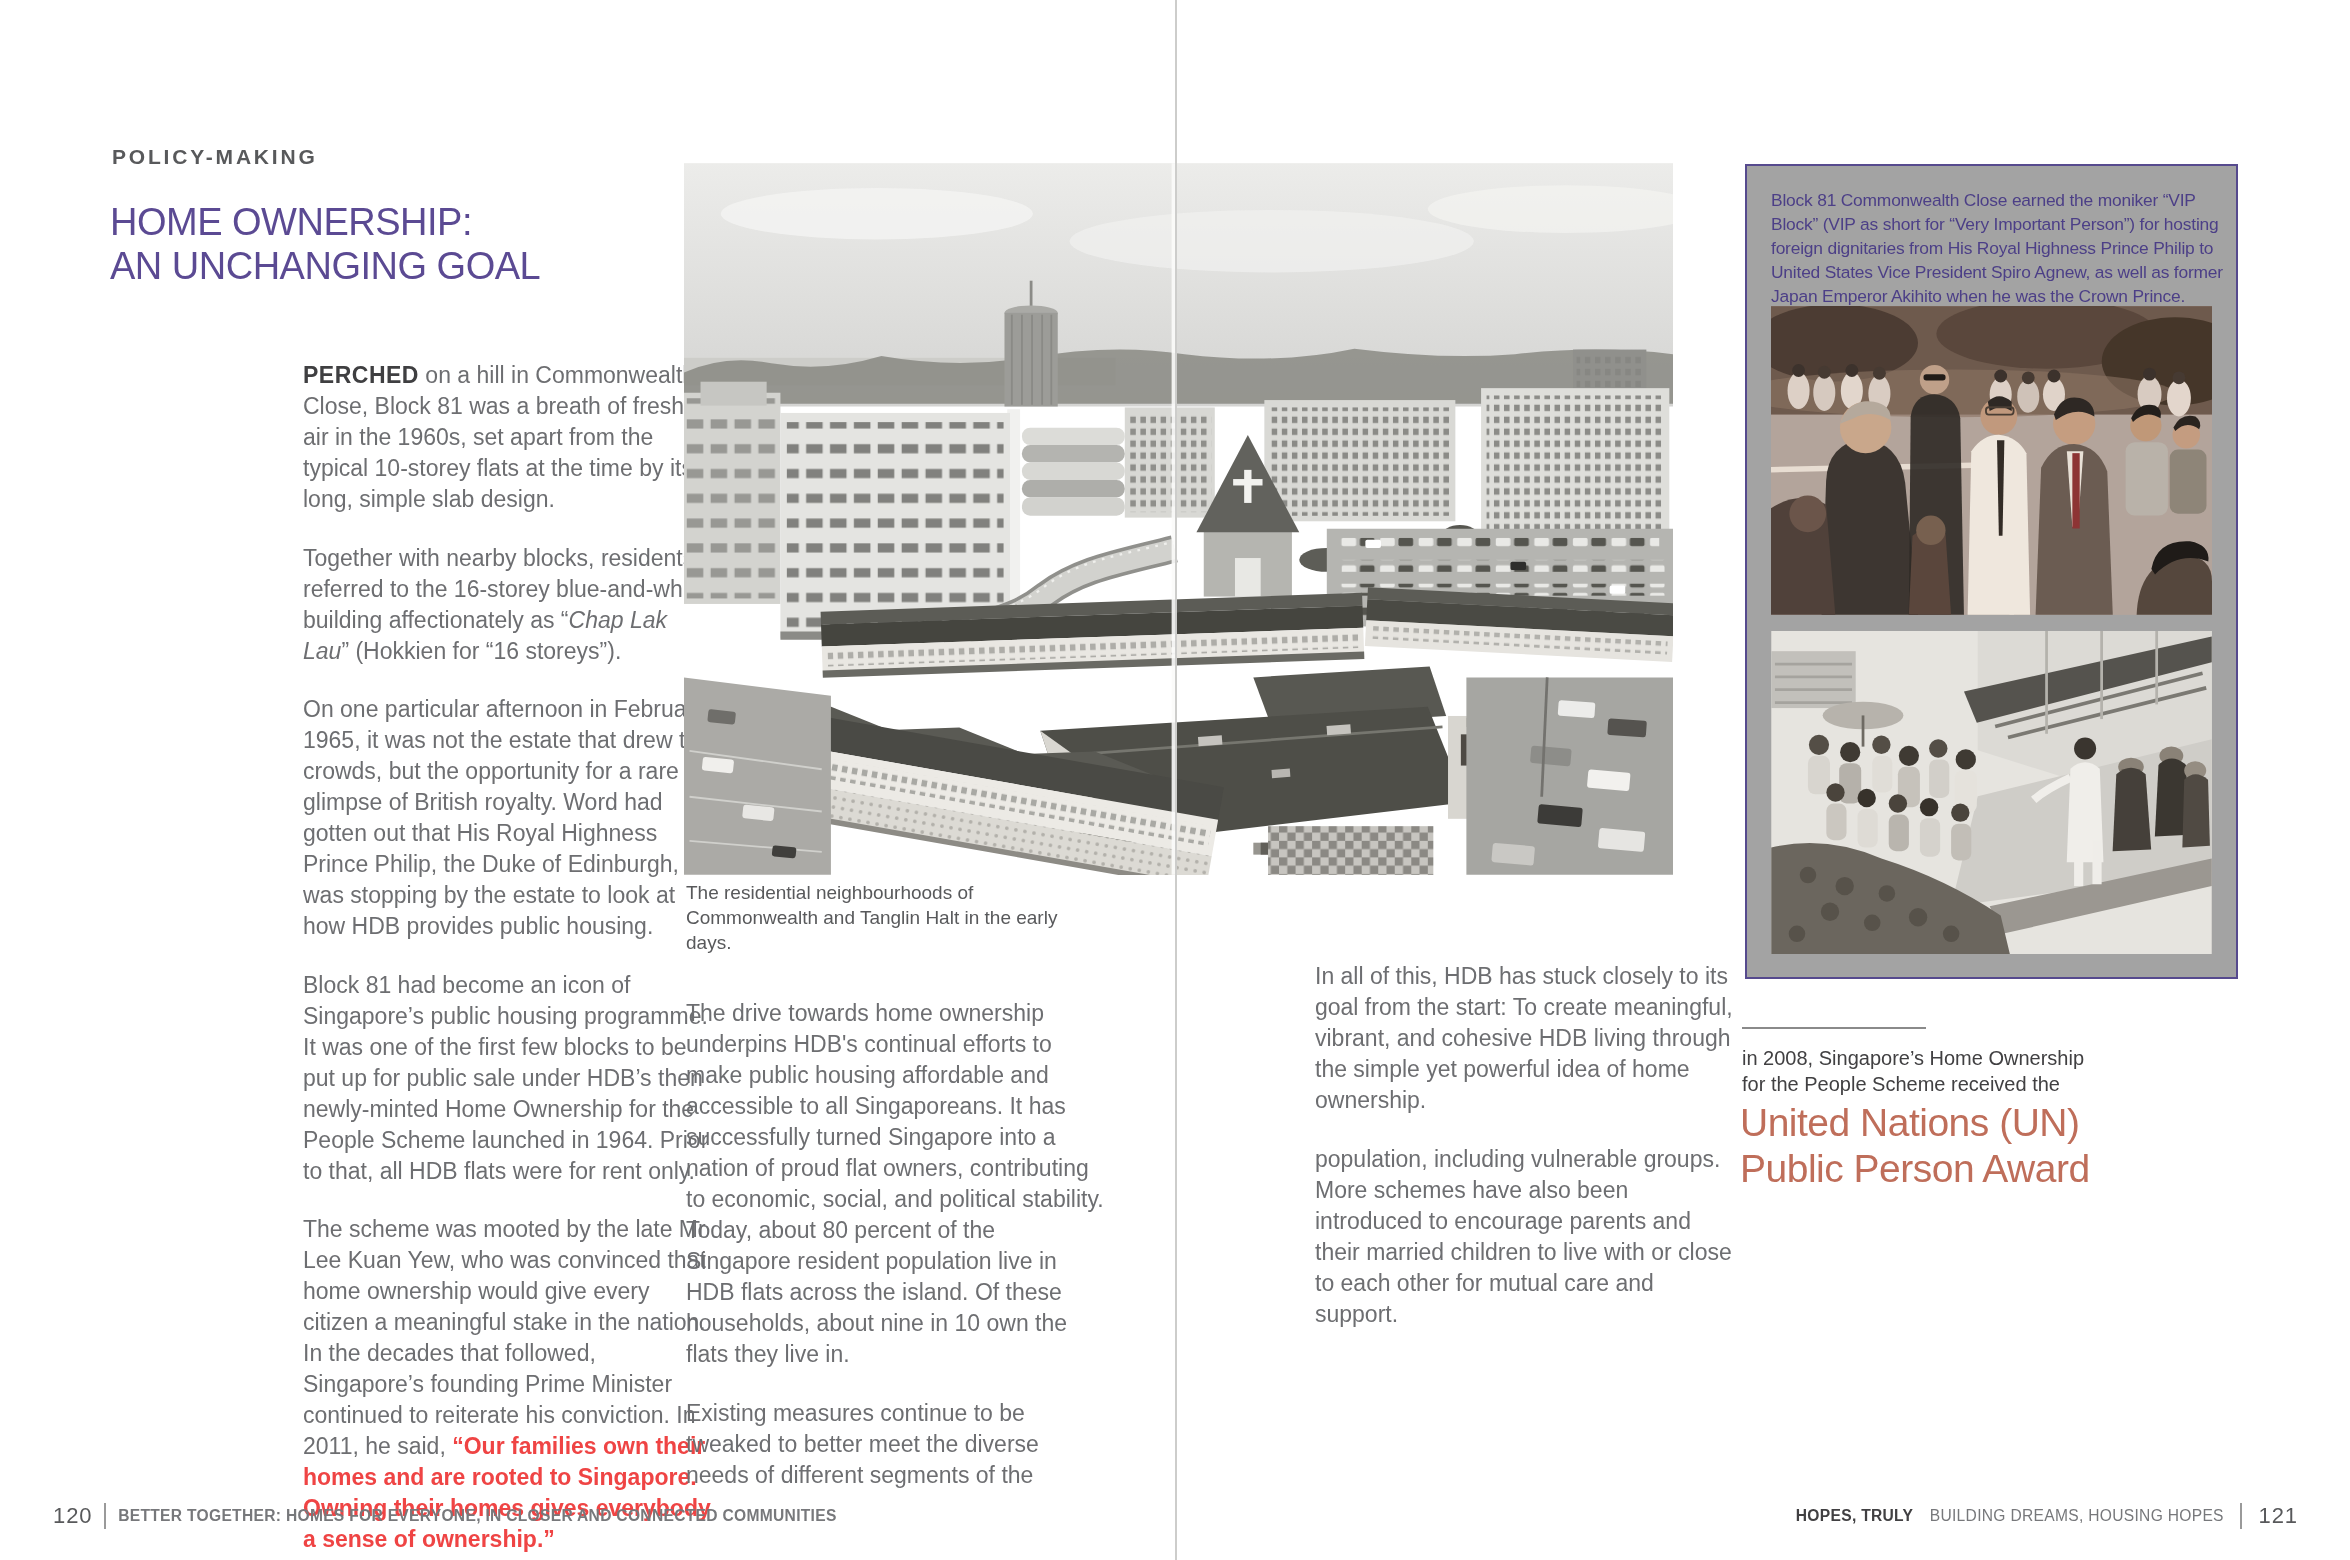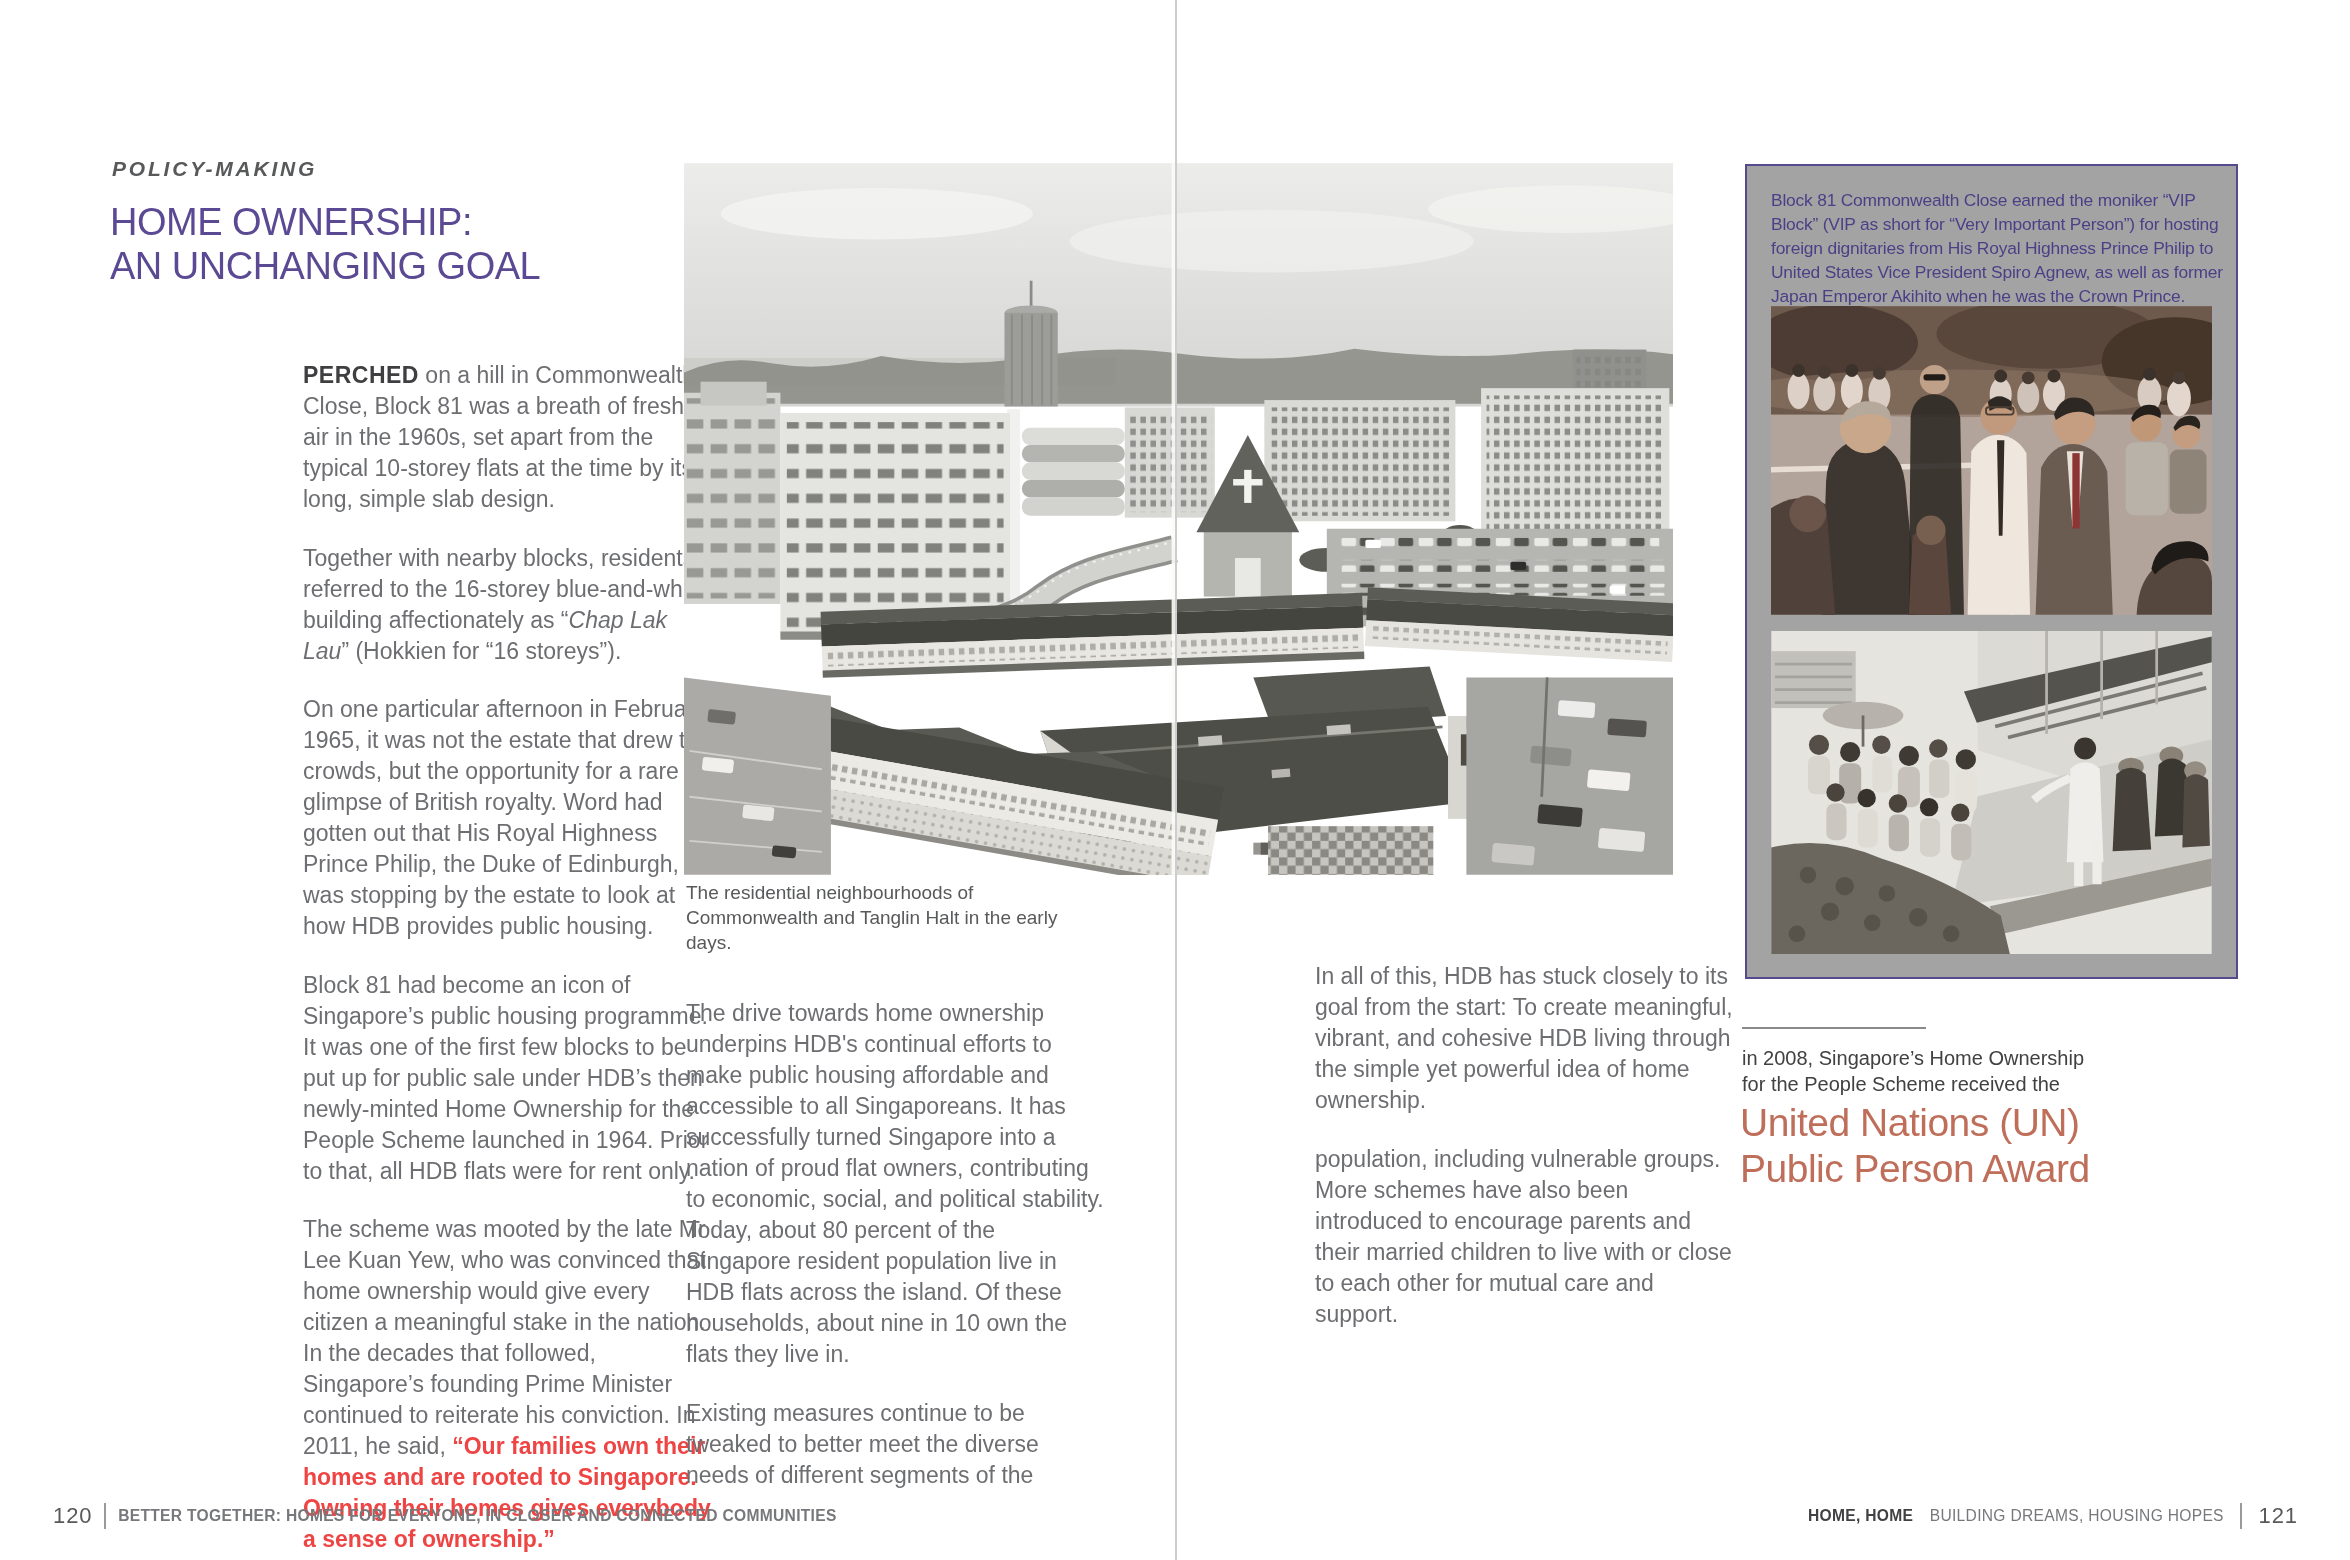--- a/index.html
+++ b/index.html
@@ -3,22 +3,22 @@
 <meta charset="utf-8">
 <style>
   html,body{margin:0;padding:0;}
   body{
     width:2351px;height:1560px;position:relative;background:#ffffff;
     font-family:"Liberation Sans", sans-serif;color:#6d6e71;overflow:hidden;
   }
   
   .spine{position:absolute;left:1175px;top:0;width:1.8px;height:1560px;background:#cdcdcb;}
   
-  .kicker{position:absolute;left:112px;top:157px;font-size:21px;font-weight:700;
-    letter-spacing:2.8px;color:#58595b;font-style:italic;}
+  .kicker{position:absolute;left:112px;top:145px;font-size:21px;font-weight:700;
+    letter-spacing:2.8px;color:#58595b;}
   .title{position:absolute;left:110px;top:200px;font-size:38px;line-height:44px;
     letter-spacing:-0.5px;color:#5b4a93;font-weight:400;}
   
   .col{position:absolute;font-size:23px;line-height:31px;color:#6d6e71;}
   .col p{margin:0 0 27.5px 0;}
   .col-left{left:303px;top:360px;width:409px;}
   .col-mid{left:686px;top:998px;width:418px;}
   .col-right{left:1315px;top:961px;width:422px;}
   .lead{font-weight:700;color:#3f3f41;letter-spacing:0.5px;}
   .em{font-style:italic;}
@@ -423,20 +423,20 @@
   <span>United Nations (UN)</span><br>
   <span>Public Person Award</span>
 </div>
 
 <div class="footer footer-left">
   <span class="page-num">120</span>
   <span class="foot-bar"></span>
   <span class="foot-text">BETTER TOGETHER: HOMES FOR EVERYONE, IN CLOSER AND CONNECTED COMMUNITIES</span>
 </div>
 <div class="footer footer-right">
-  <span class="foot-bold">HOME, HOME</span>
+  <span class="foot-bold">HOPES, TRULY</span>
   <span class="foot-reg">BUILDING DREAMS, HOUSING HOPES</span>
   <span class="foot-bar"></span>
   <span class="page-num">121</span>
 </div>
 
 <div class="spine"></div>
 
 
 </body></html>

